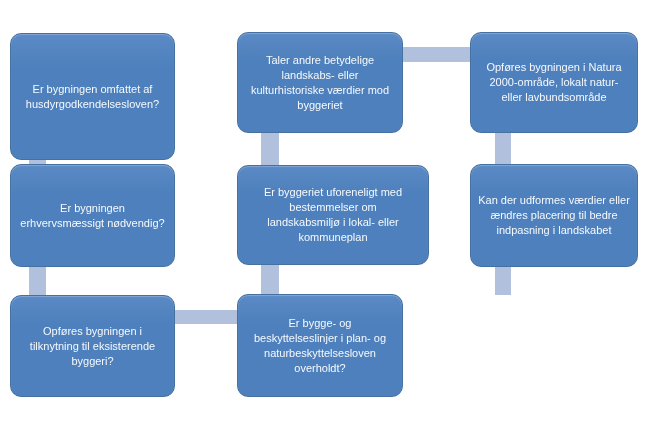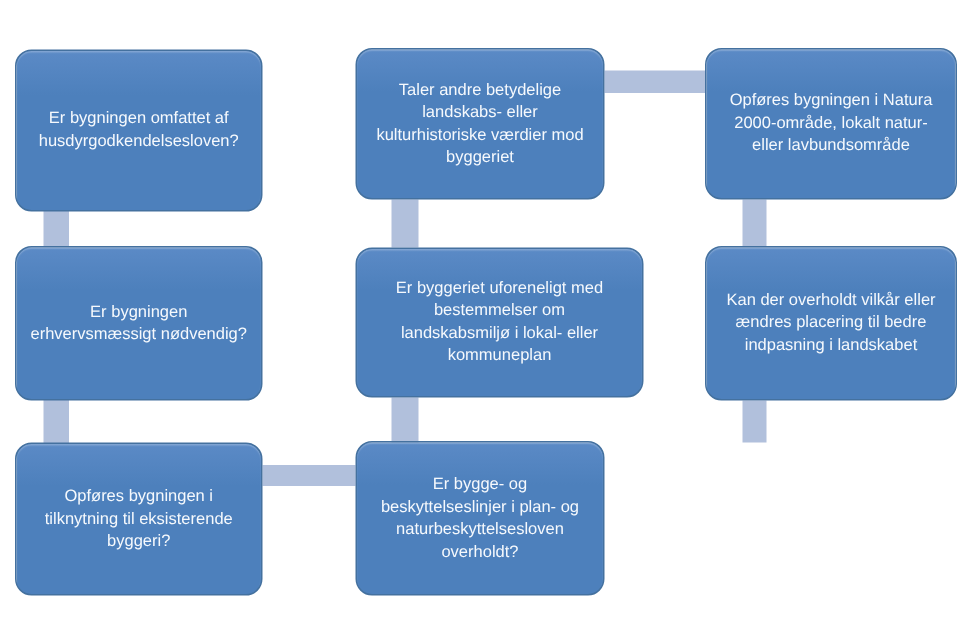--- a/index.html
+++ b/index.html
@@ -46,21 +46,21 @@
 
   <div class="connector" style="left:29px;  top:133px; width:17px; height:31px;"></div>
   <div class="connector" style="left:29px;  top:266px; width:17px; height:30px;"></div>
   <div class="connector" style="left:175px; top:310px; width:62px; height:14px;"></div>
   <div class="connector" style="left:261px; top:265px; width:18px; height:30px;"></div>
   <div class="connector" style="left:261px; top:133px; width:18px; height:32px;"></div>
   <div class="connector" style="left:403px; top:47px;  width:67px; height:15px;"></div>
   <div class="connector" style="left:495px; top:133px; width:16px; height:31px;"></div>
   <div class="connector" style="left:495px; top:267px; width:16px; height:28px;"></div>
 
-  <div class="node" style="left:10px;  top:33px; width:165px; height:108px;">
+  <div class="node" style="left:10px;  top:33px; width:165px; height:127px;">
     <span class="node-label">Er bygningen omfattet af
 husdyrgodkendelsesloven?</span>
   </div>
   <div class="node" style="left:237px; top:32px; width:166px; height:101px;">
     <span class="node-label">Taler andre betydelige
 landskabs- eller
 kulturhistoriske værdier mod
 byggeriet</span>
   </div>
   <div class="node" style="left:470px; top:32px; width:168px; height:101px;">
@@ -73,21 +73,21 @@
     <span class="node-label">Er bygningen
 erhvervsmæssigt nødvendig?</span>
   </div>
   <div class="node" style="left:237px; top:165px; width:192px; height:100px;">
     <span class="node-label">Er byggeriet uforeneligt med
 bestemmelser om
 landskabsmiljø i lokal- eller
 kommuneplan</span>
   </div>
   <div class="node" style="left:470px; top:164px; width:168px; height:103px;">
-    <span class="node-label">Kan der overholdt vilkår eller
+    <span class="node-label">Kan der udformes værdier eller
 ændres placering til bedre
 indpasning i landskabet</span>
   </div>
 
   <div class="node" style="left:237px; top:294px; width:166px; height:103px;">
     <span class="node-label">Er bygge- og
 beskyttelseslinjer i plan- og
 naturbeskyttelsesloven
 overholdt?</span>
   </div>

